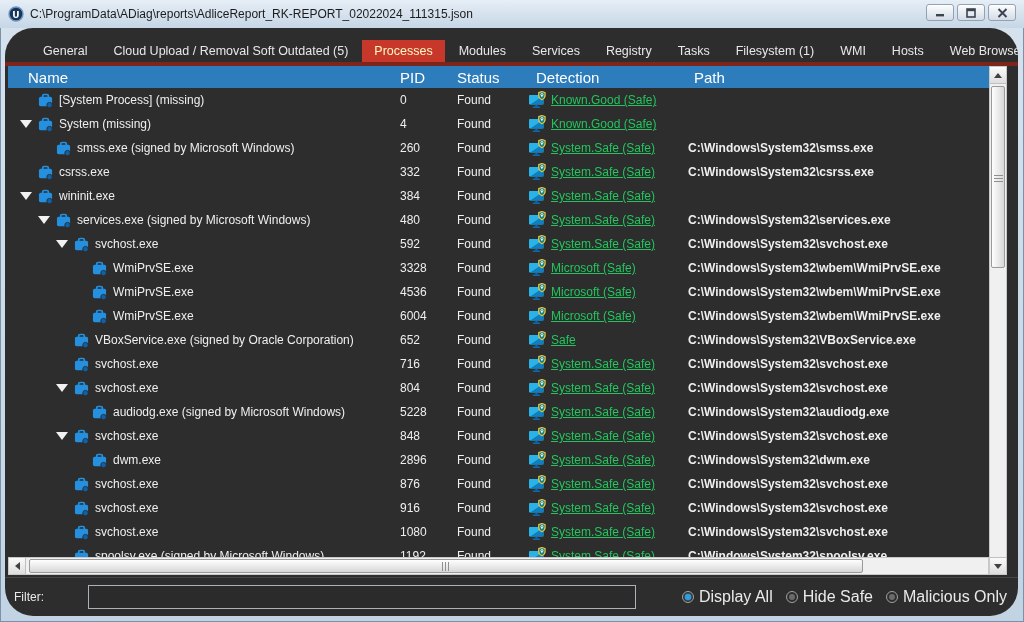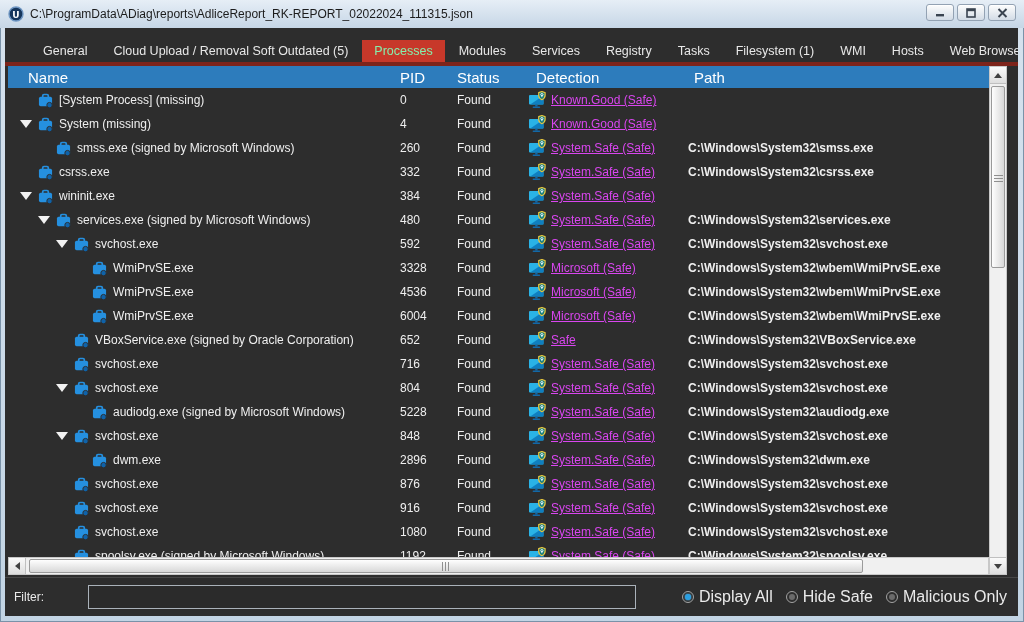--- a/index.html
+++ b/index.html
@@ -14,27 +14,27 @@
               background:linear-gradient(#e6eef6,#c6d6e6); }
   .app-icon { margin:0 6px 0 8px; width:16px; height:16px; flex:none; }
   .title-text { font-size:12px; color:#1c1c1c; white-space:nowrap; }
   .caption-buttons { position:absolute; right:8px; top:4px; display:flex; gap:3px; }
   .cap-btn { width:28px; height:17px; border:1px solid #93a2b3; border-radius:3px;
              background:linear-gradient(#fdfdfd,#d3dce6);
              display:flex; align-items:center; justify-content:center;
              box-shadow:inset 0 1px 0 #fff; }
   
   .frame-content { position:absolute; top:28px; left:5px; right:6px; bottom:6px;
-                   background:#2d2d2d; overflow:hidden; }
+                   background:#2d2d2d; overflow:hidden;border-radius:28px; }
   
   .tabbar { position:absolute; top:0; left:0; right:0; height:34px;
             display:flex; align-items:flex-end; padding-left:26px; }
   .tab { height:22px; line-height:22px; padding:0 12px; margin-right:2px;
          font-size:12.5px; color:#e8e8e8; white-space:nowrap; cursor:default; }
-  .tab.selected { background:#c7382a; color:#86efac; }
+  .tab.selected { background:#c7382a; color:#fef9c3; }
   .tab-underline { position:absolute; top:34px; left:0; right:0; height:4px; background:#7d241b; }
   
   .grid-row { display:grid; grid-template-columns:387px 58px 75px 158px 1fr; align-items:center; }
   .thead { position:absolute; top:38px; left:3px; width:981px; height:22px;
            background:#2d7cbc; color:#fff; font-size:15px; }
   .thead .h-name { padding-left:20px; }
   .thead .h-pid { padding-left:5px; }
   .thead .h-status { padding-left:4px; }
   .thead .h-detection { padding-left:8px; }
   .thead .h-path { padding-left:8px; }
@@ -44,21 +44,21 @@
   .indent { flex:none; }
   .expander { flex:none; width:18px; display:flex; align-items:center; }
   .tri { width:0; height:0; border-left:6px solid transparent; border-right:6px solid transparent;
          border-top:8px solid #f2f2f2; }
   .expander.hidden .tri { visibility:hidden; }
   .proc-icon { flex:none; margin-right:6px; display:flex; }
   .pid-cell { padding-left:5px; }
   .status-cell { padding-left:4px; }
   .det-cell { display:flex; align-items:center; overflow:hidden; white-space:nowrap; }
   .det-icon { flex:none; margin-right:5px; display:flex; }
-  .det-link { color:#d946ef; text-decoration:underline; cursor:pointer; }
+  .det-link { color:#22c55e; text-decoration:underline; cursor:pointer; }
   .path-cell { padding-left:2px; white-space:nowrap; overflow:hidden;font-weight:bold; }
   
   .hscroll { position:absolute; left:3px; top:529px; width:981px; height:18px;
              background:#f0f0f0; border:1px solid #c8c8c8; display:flex; }
   .h-arrow { width:17px; height:100%; background:linear-gradient(#fafafa,#dedede);
              border-right:1px solid #c0c0c0; display:flex; align-items:center; justify-content:center; }
   .arrow-left { width:0; height:0; border-top:4px solid transparent; border-bottom:4px solid transparent;
                 border-right:5px solid #404040; }
   .h-thumb { position:absolute; left:20px; width:834px; top:1px; bottom:1px;
              background:linear-gradient(#fefefe,#d8d8d8); border:1px solid #9a9a9a; border-radius:2px;

